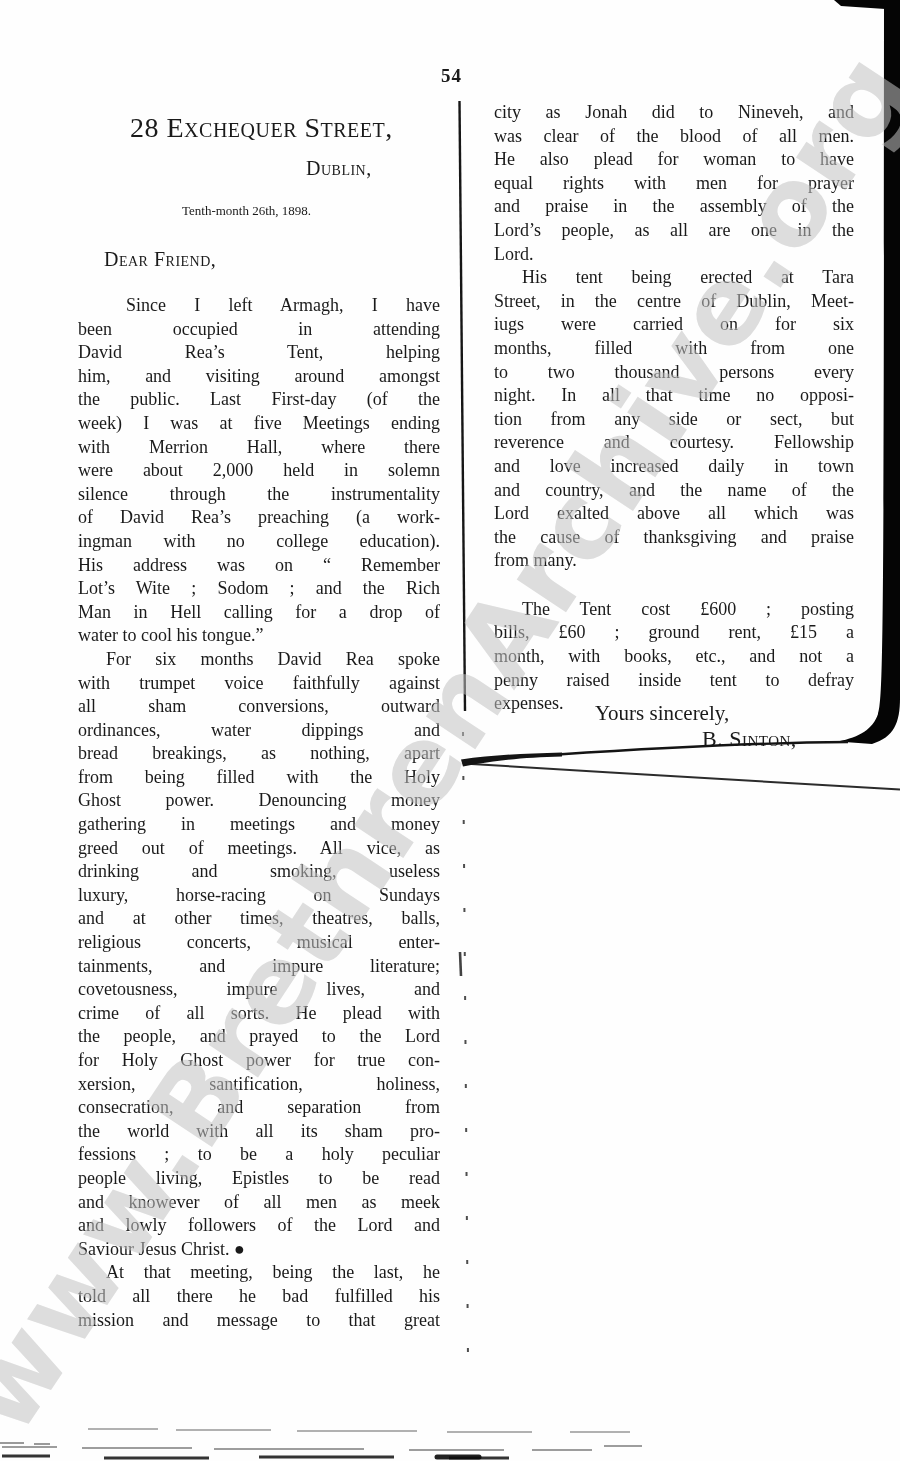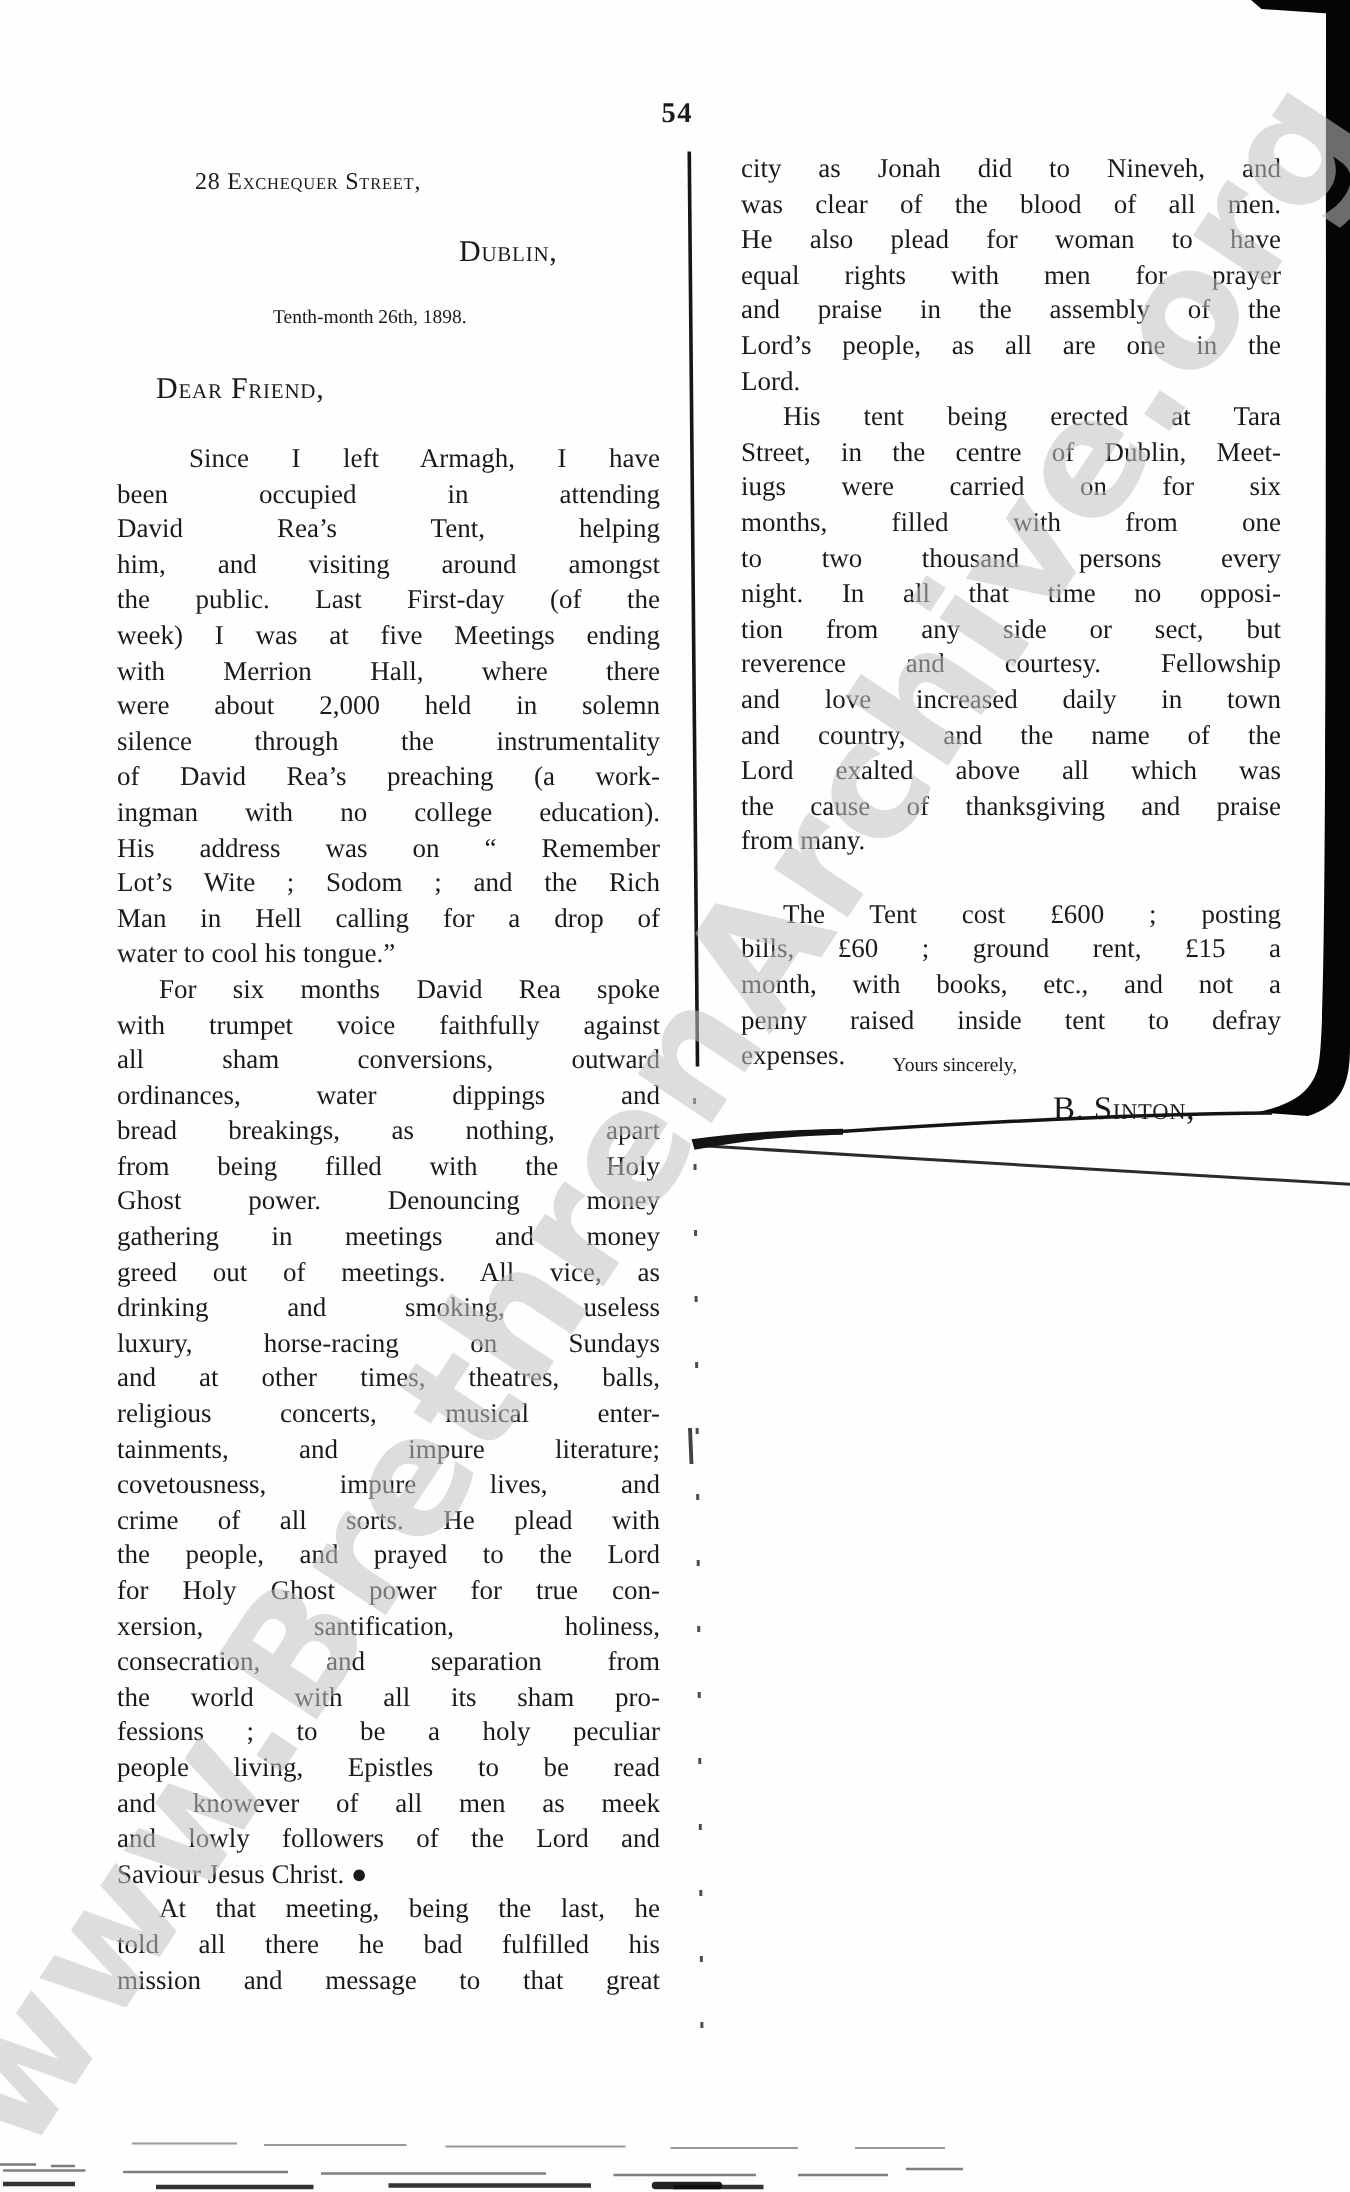--- a/index.html
+++ b/index.html
@@ -5,33 +5,33 @@
   html,body{margin:0;padding:0;}
   body{
     width:900px;height:1461px;position:relative;overflow:hidden;
     background:#fefefe;
     font-family:"Liberation Serif","DejaVu Serif",serif;
     color:#1a1a1a;
   }
   .abs{position:absolute;line-height:1;}
   .sc{font-variant:small-caps;letter-spacing:.5px;}
   .page-number{left:441px;top:66px;font-size:19px;font-weight:bold;letter-spacing:1px;}
-  .address1{left:130px;top:114px;font-size:16px;text-align:right;}
+  .address1{left:130px;top:114px;font-size:28px;text-align:right;}
   .address2{left:306px;top:158px;font-size:20px;}
   .date{left:182px;top:204px;font-size:13px;}
   .salutation{left:104px;top:249px;font-size:20px;}
   .col{position:absolute;font-size:18px;line-height:23.6px;z-index:2;}
   .col1{left:78px;top:294px;width:362px;}
   .col2{left:494px;top:101px;width:360px;}
   .tline{
     text-align:justify;text-align-last:justify;
     height:23.6px;overflow:visible;white-space:nowrap;
   }
   .tline.lastline{text-align-last:left;}
-  .closing{left:595px;top:703px;font-size:13px;z-index:2;}
+  .closing{left:595px;top:703px;font-size:21px;z-index:2;}
   .signature{left:702px;top:728px;font-size:22px;z-index:2;}
   .artifacts{position:absolute;left:0;top:0;z-index:3;pointer-events:none;}
   .watermark{
     position:absolute;left:435px;top:742px;z-index:5;pointer-events:none;
     transform:translate(-50%,-50%) rotate(-56.5deg);
     font-family:"DejaVu Sans",sans-serif;font-weight:bold;
     font-size:108px;letter-spacing:2px;white-space:nowrap;
     color:rgba(193,193,193,0.55);
   }
 </style>

